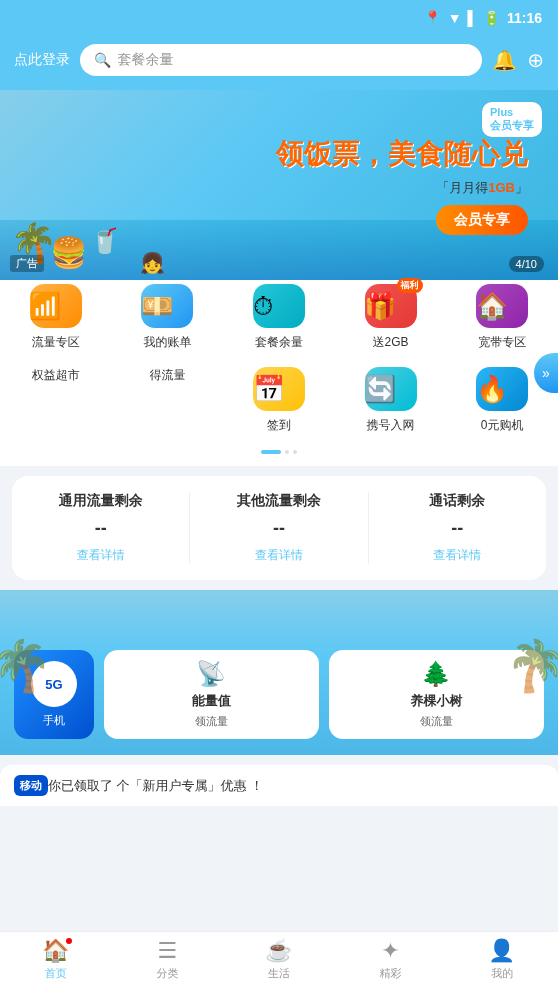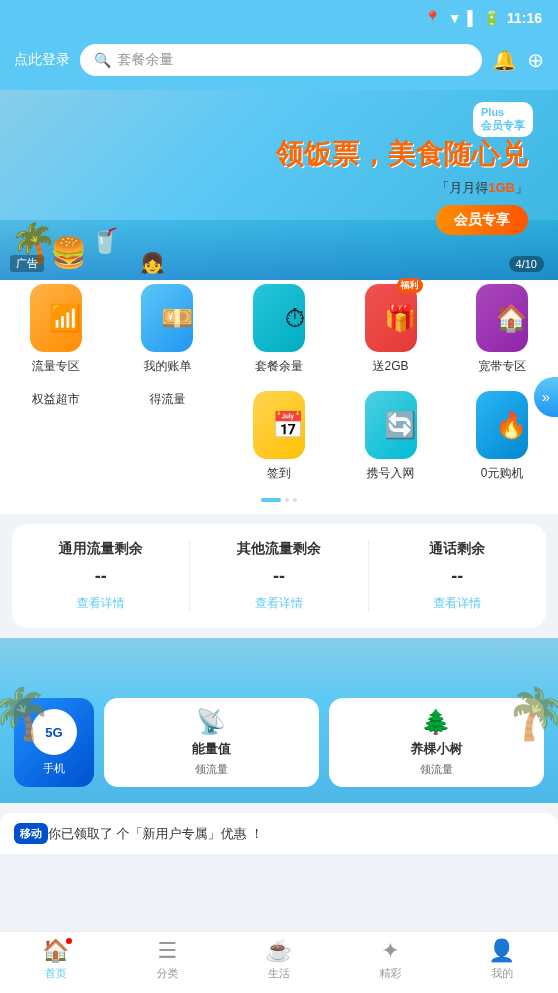--- a/index.html
+++ b/index.html
@@ -131,21 +131,21 @@
     .banner-counter {
       background: rgba(0,0,0,0.35);
       color: white;
       font-size: 11px;
       padding: 2px 7px;
       border-radius: 10px;
     }
     .banner-plus-badge {
       position: absolute;
       top: 12px;
-      right: 25px;
+      right: 16px;
       background: white;
       border-radius: 10px;
       padding: 4px 8px;
       font-size: 11px;
       color: #5bc8f5;
       font-weight: bold;
     }
     .menu-row {
       display: flex;
       justify-content: space-around;
@@ -153,25 +153,25 @@
     }
     .menu-item {
       display: flex;
       flex-direction: column;
       align-items: center;
       gap: 6px;
       width: 20%;
     }
     .menu-icon-wrap {
       width: 52px;
-      height: 68px;
+      height: 44px;
       border-radius: 14px;
       display: flex;
       align-items: center;
-      justify-content: flex-end;
+      justify-content: flex-start;
       position: relative;
     }
     .menu-icon-wrap.orange { background: linear-gradient(135deg, #ffb347, #ff8c00); }
     .menu-icon-wrap.blue { background: linear-gradient(135deg, #5bc8f5, #2196f3); }
     .menu-icon-wrap.teal { background: linear-gradient(135deg, #26c6da, #00acc1); }
     .menu-icon-wrap.red { background: linear-gradient(135deg, #ef5350, #e53935); }
     .menu-icon-wrap.purple { background: linear-gradient(135deg, #ab47bc, #8e24aa); }
     .menu-icon-wrap.pink { background: linear-gradient(135deg, #ff80ab, #f06292); }
     .menu-icon-wrap.yellow { background: linear-gradient(135deg, #ffd54f, #ffc107); }
     .menu-icon-wrap.cyan { background: linear-gradient(135deg, #4dd0e1, #00bcd4); }

